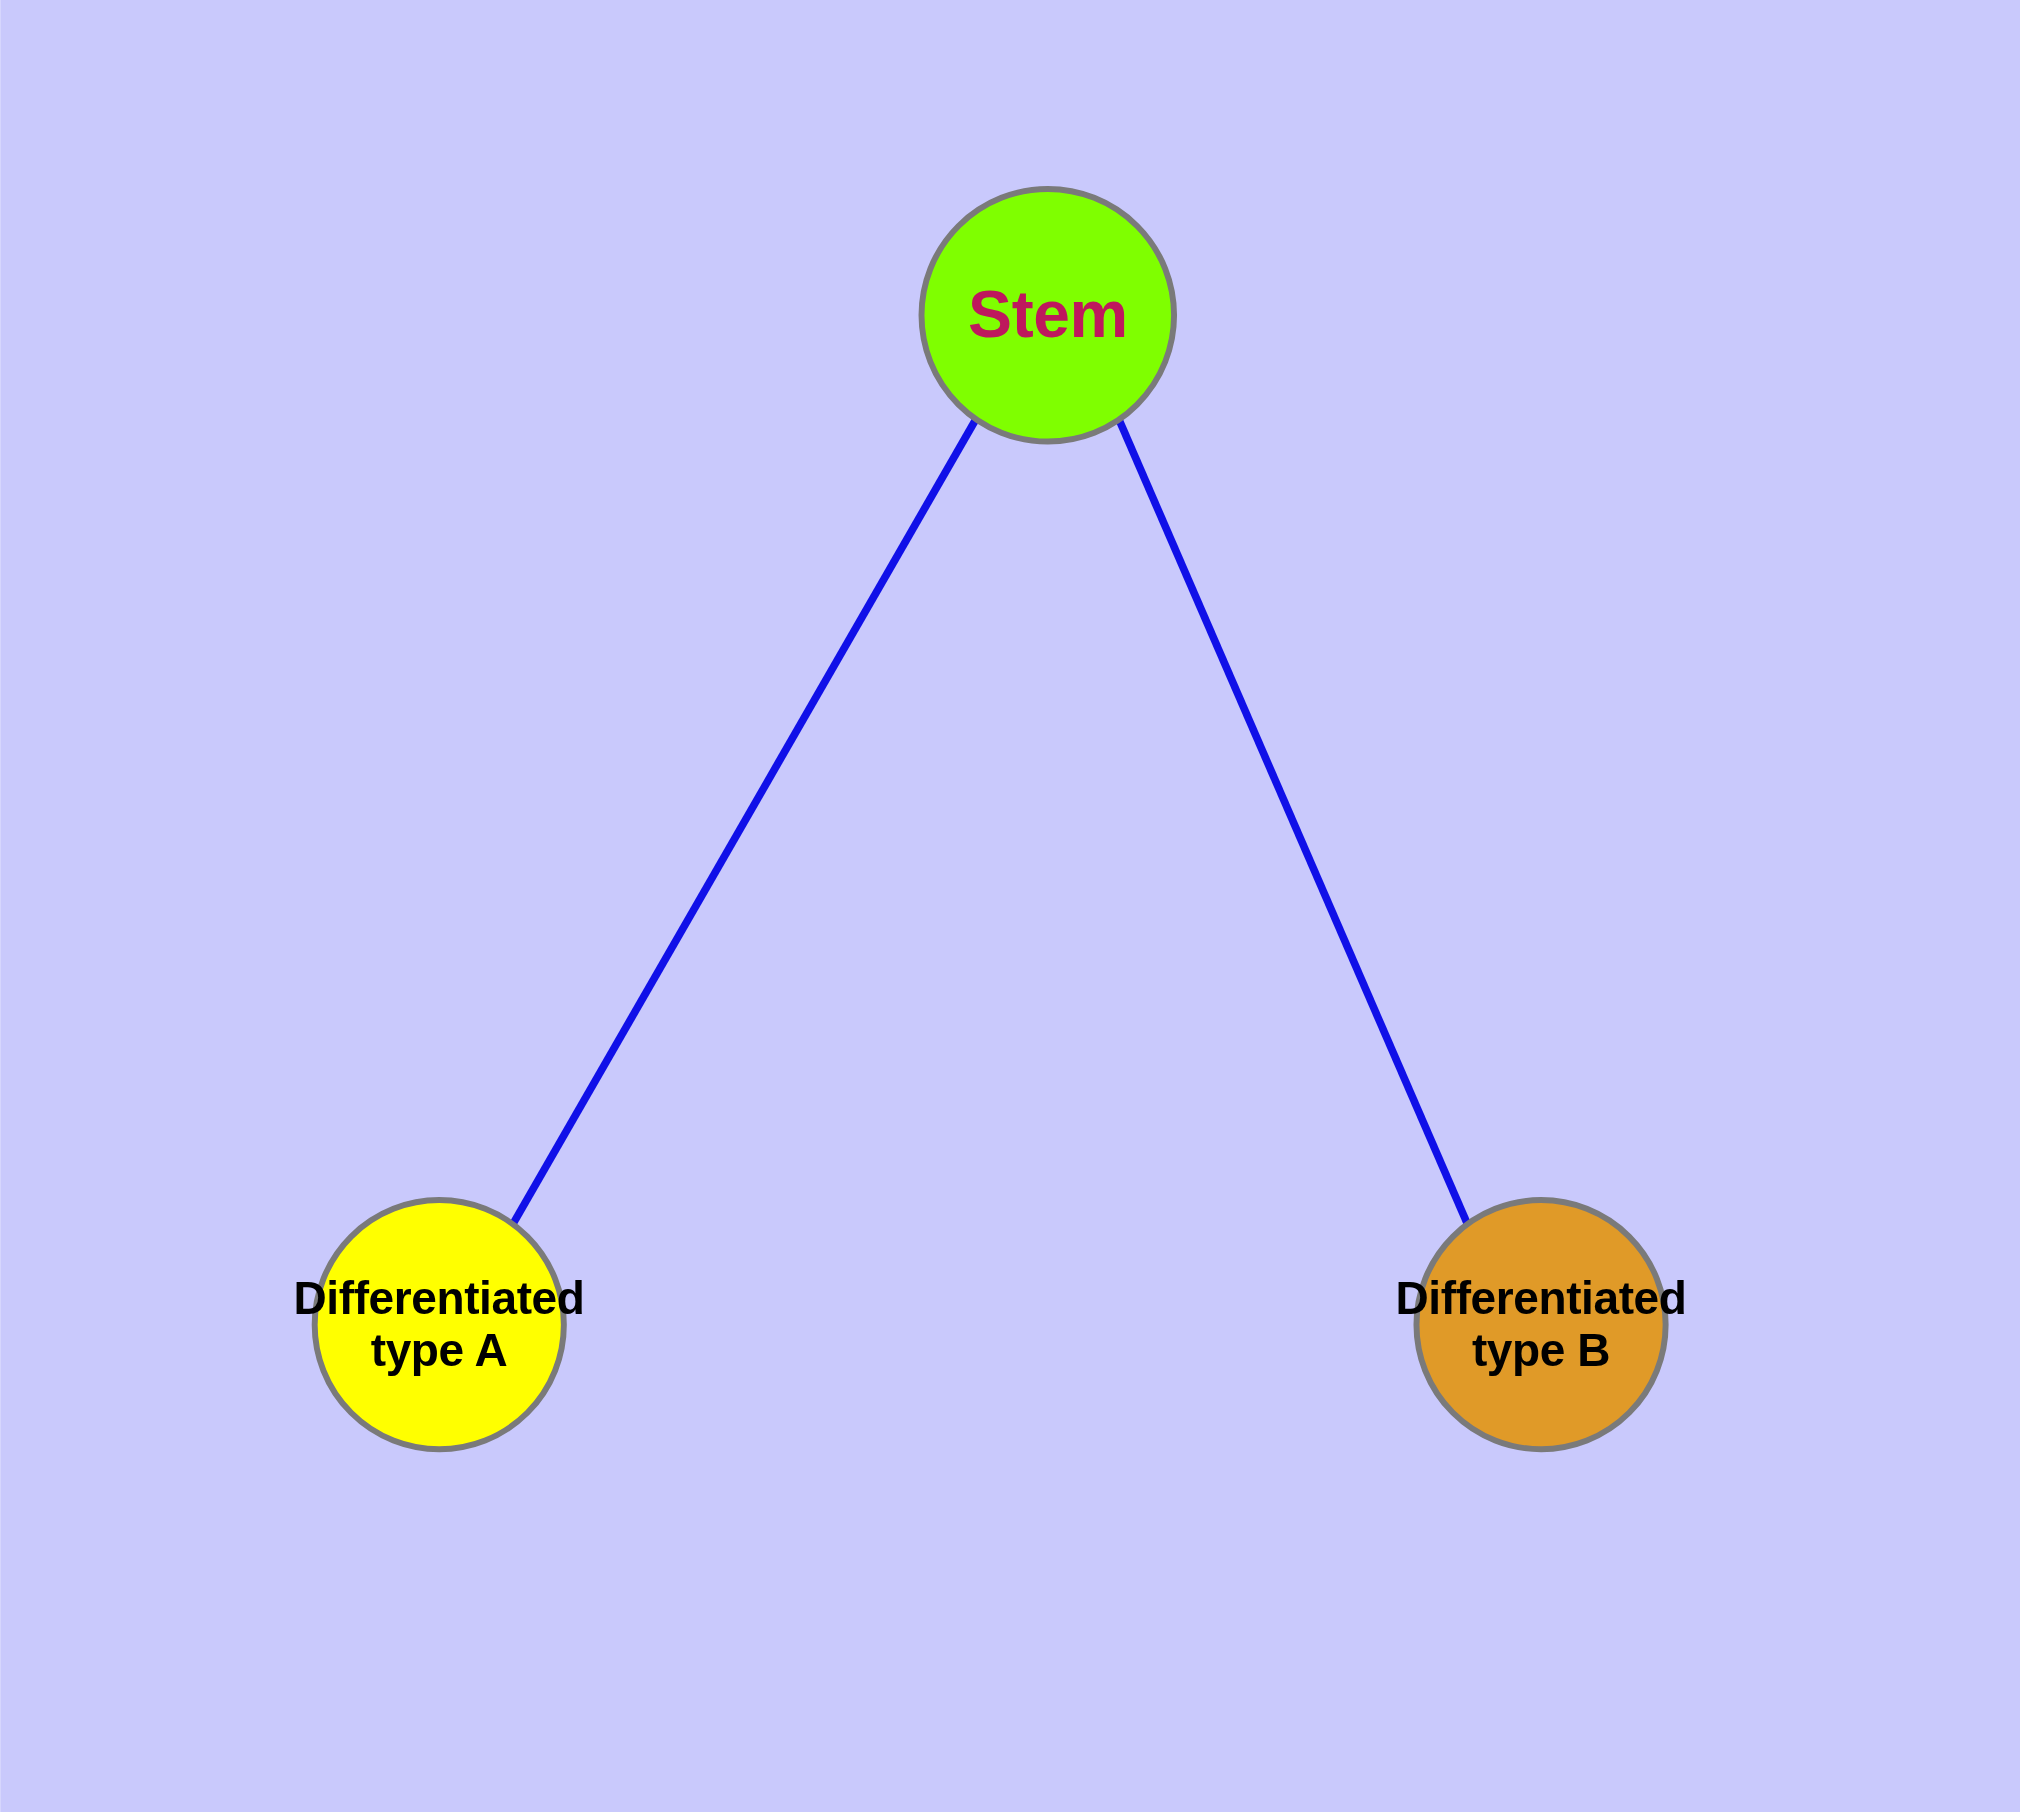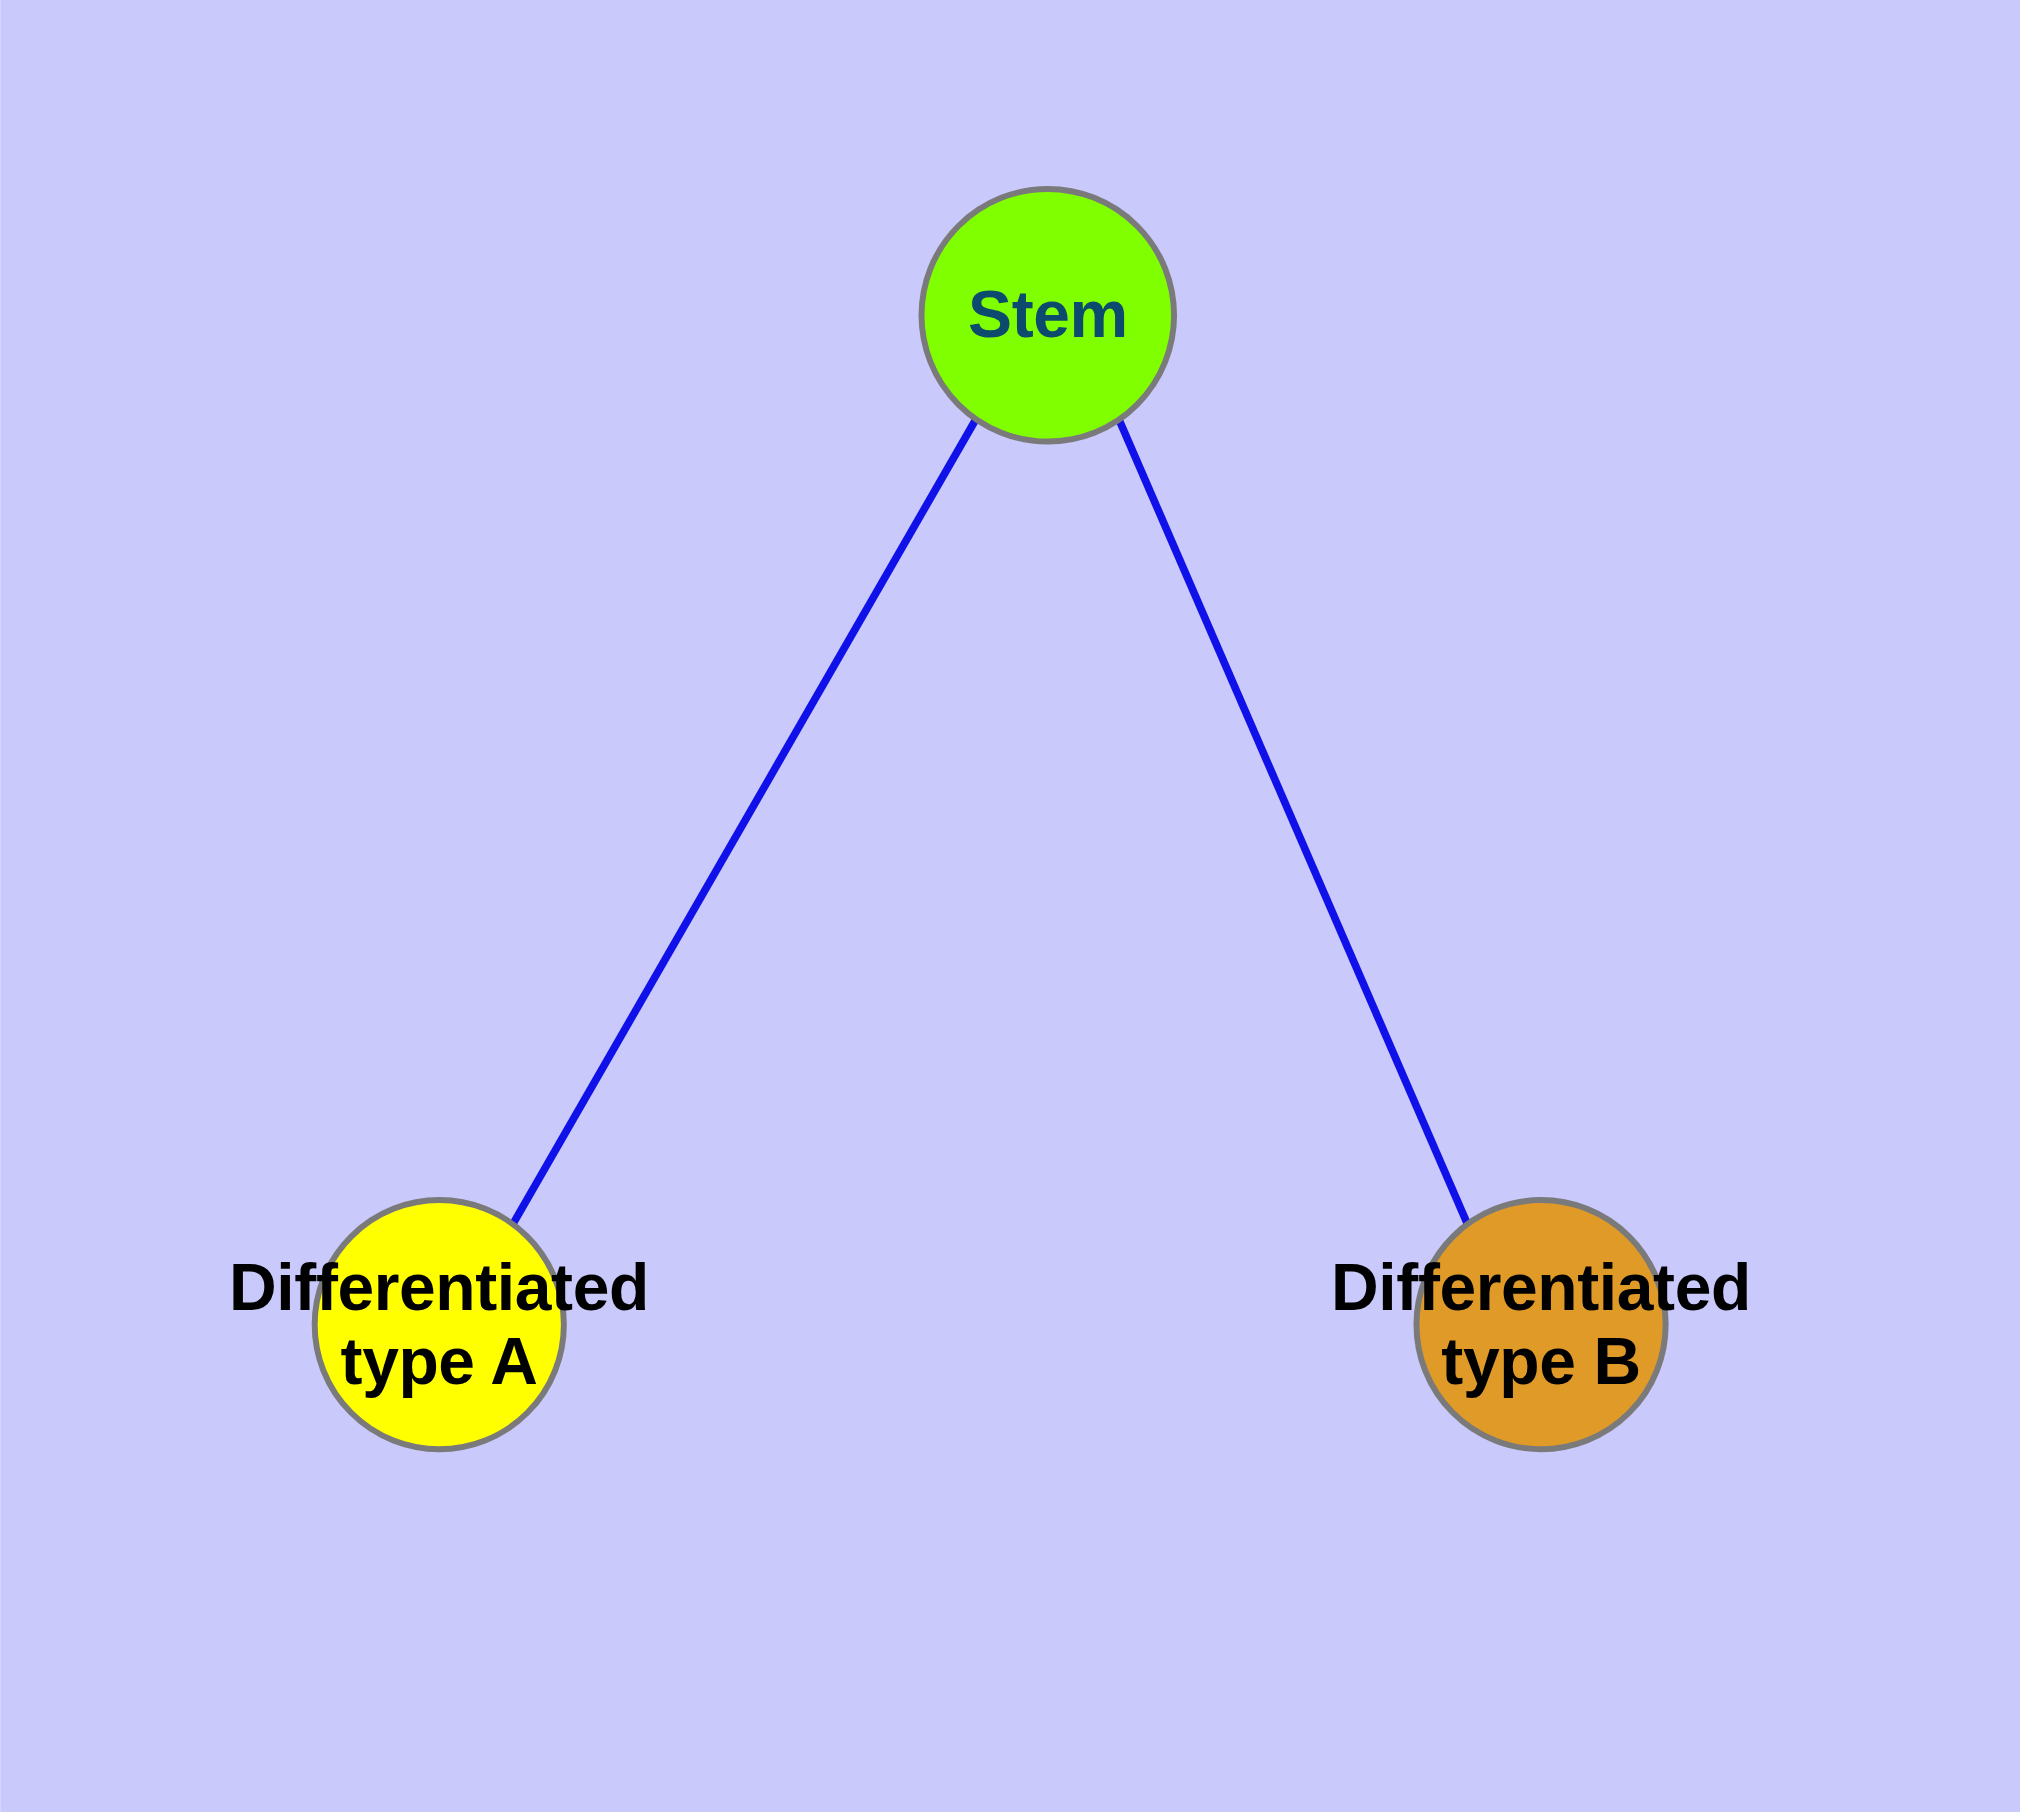--- a/index.html
+++ b/index.html
@@ -29,21 +29,21 @@
     text-align: center;
     font-weight: bold;
     color: #000000;
     white-space: pre;
     line-height: 1.12;
     letter-spacing: -0.4px;
     pointer-events: none;
     -webkit-font-smoothing: antialiased;
   }
   .label-big   { font-size: 66px; }
-  .label-multi { font-size: 66px; }
+  .label-multi { font-size: 46px; }
 </style>
 </head>
 <body>
 
 <div id="canvas" style="width: 2021px; height: 1812px;">
 
   <svg id="graph-svg" viewBox="0 0 2384 2138" xmlns="http://www.w3.org/2000/svg" style="width: 2021px; height: 1812px;">
 
     <rect id="bg-rect" x="0" y="0" width="2384" height="2138" fill="#c9c9fc"></rect>
 
@@ -52,21 +52,21 @@
       <line id="edge-1" x1="1320" y1="495" x2="1731" y2="1444" stroke="#1010e8" stroke-width="9" stroke-linecap="butt"></line>
     </g>
 
     <g>
       <circle id="node-0" cx="1236" cy="372" r="149" fill="#7fff00" stroke="#7a7a7a" stroke-width="7"></circle>
       <circle id="node-1" cx="518" cy="1563" r="147" fill="#ffff00" stroke="#7a7a7a" stroke-width="7"></circle>
       <circle id="node-2" cx="1818" cy="1563" r="147" fill="#e09a28" stroke="#7a7a7a" stroke-width="7"></circle>
     </g>
   </svg>
 
-  <div class="node-label label-big" id="label-0" style="left: 1048px; top: 315px; color: #0c4a6e;">Stem</div>
+  <div class="node-label label-big" id="label-0" style="left: 1048px; top: 315px; color: #be185d;">Stem</div>
 
   <div class="node-label label-multi" id="label-1" style="left: 439px; top: 1325px; color: rgb(0, 0, 0);">Differentiated
 type A</div>
 
   <div class="node-label label-multi" id="label-2" style="left: 1541px; top: 1325px; color: rgb(0, 0, 0);">Differentiated
 type B</div>
 
 </div>
 
 

